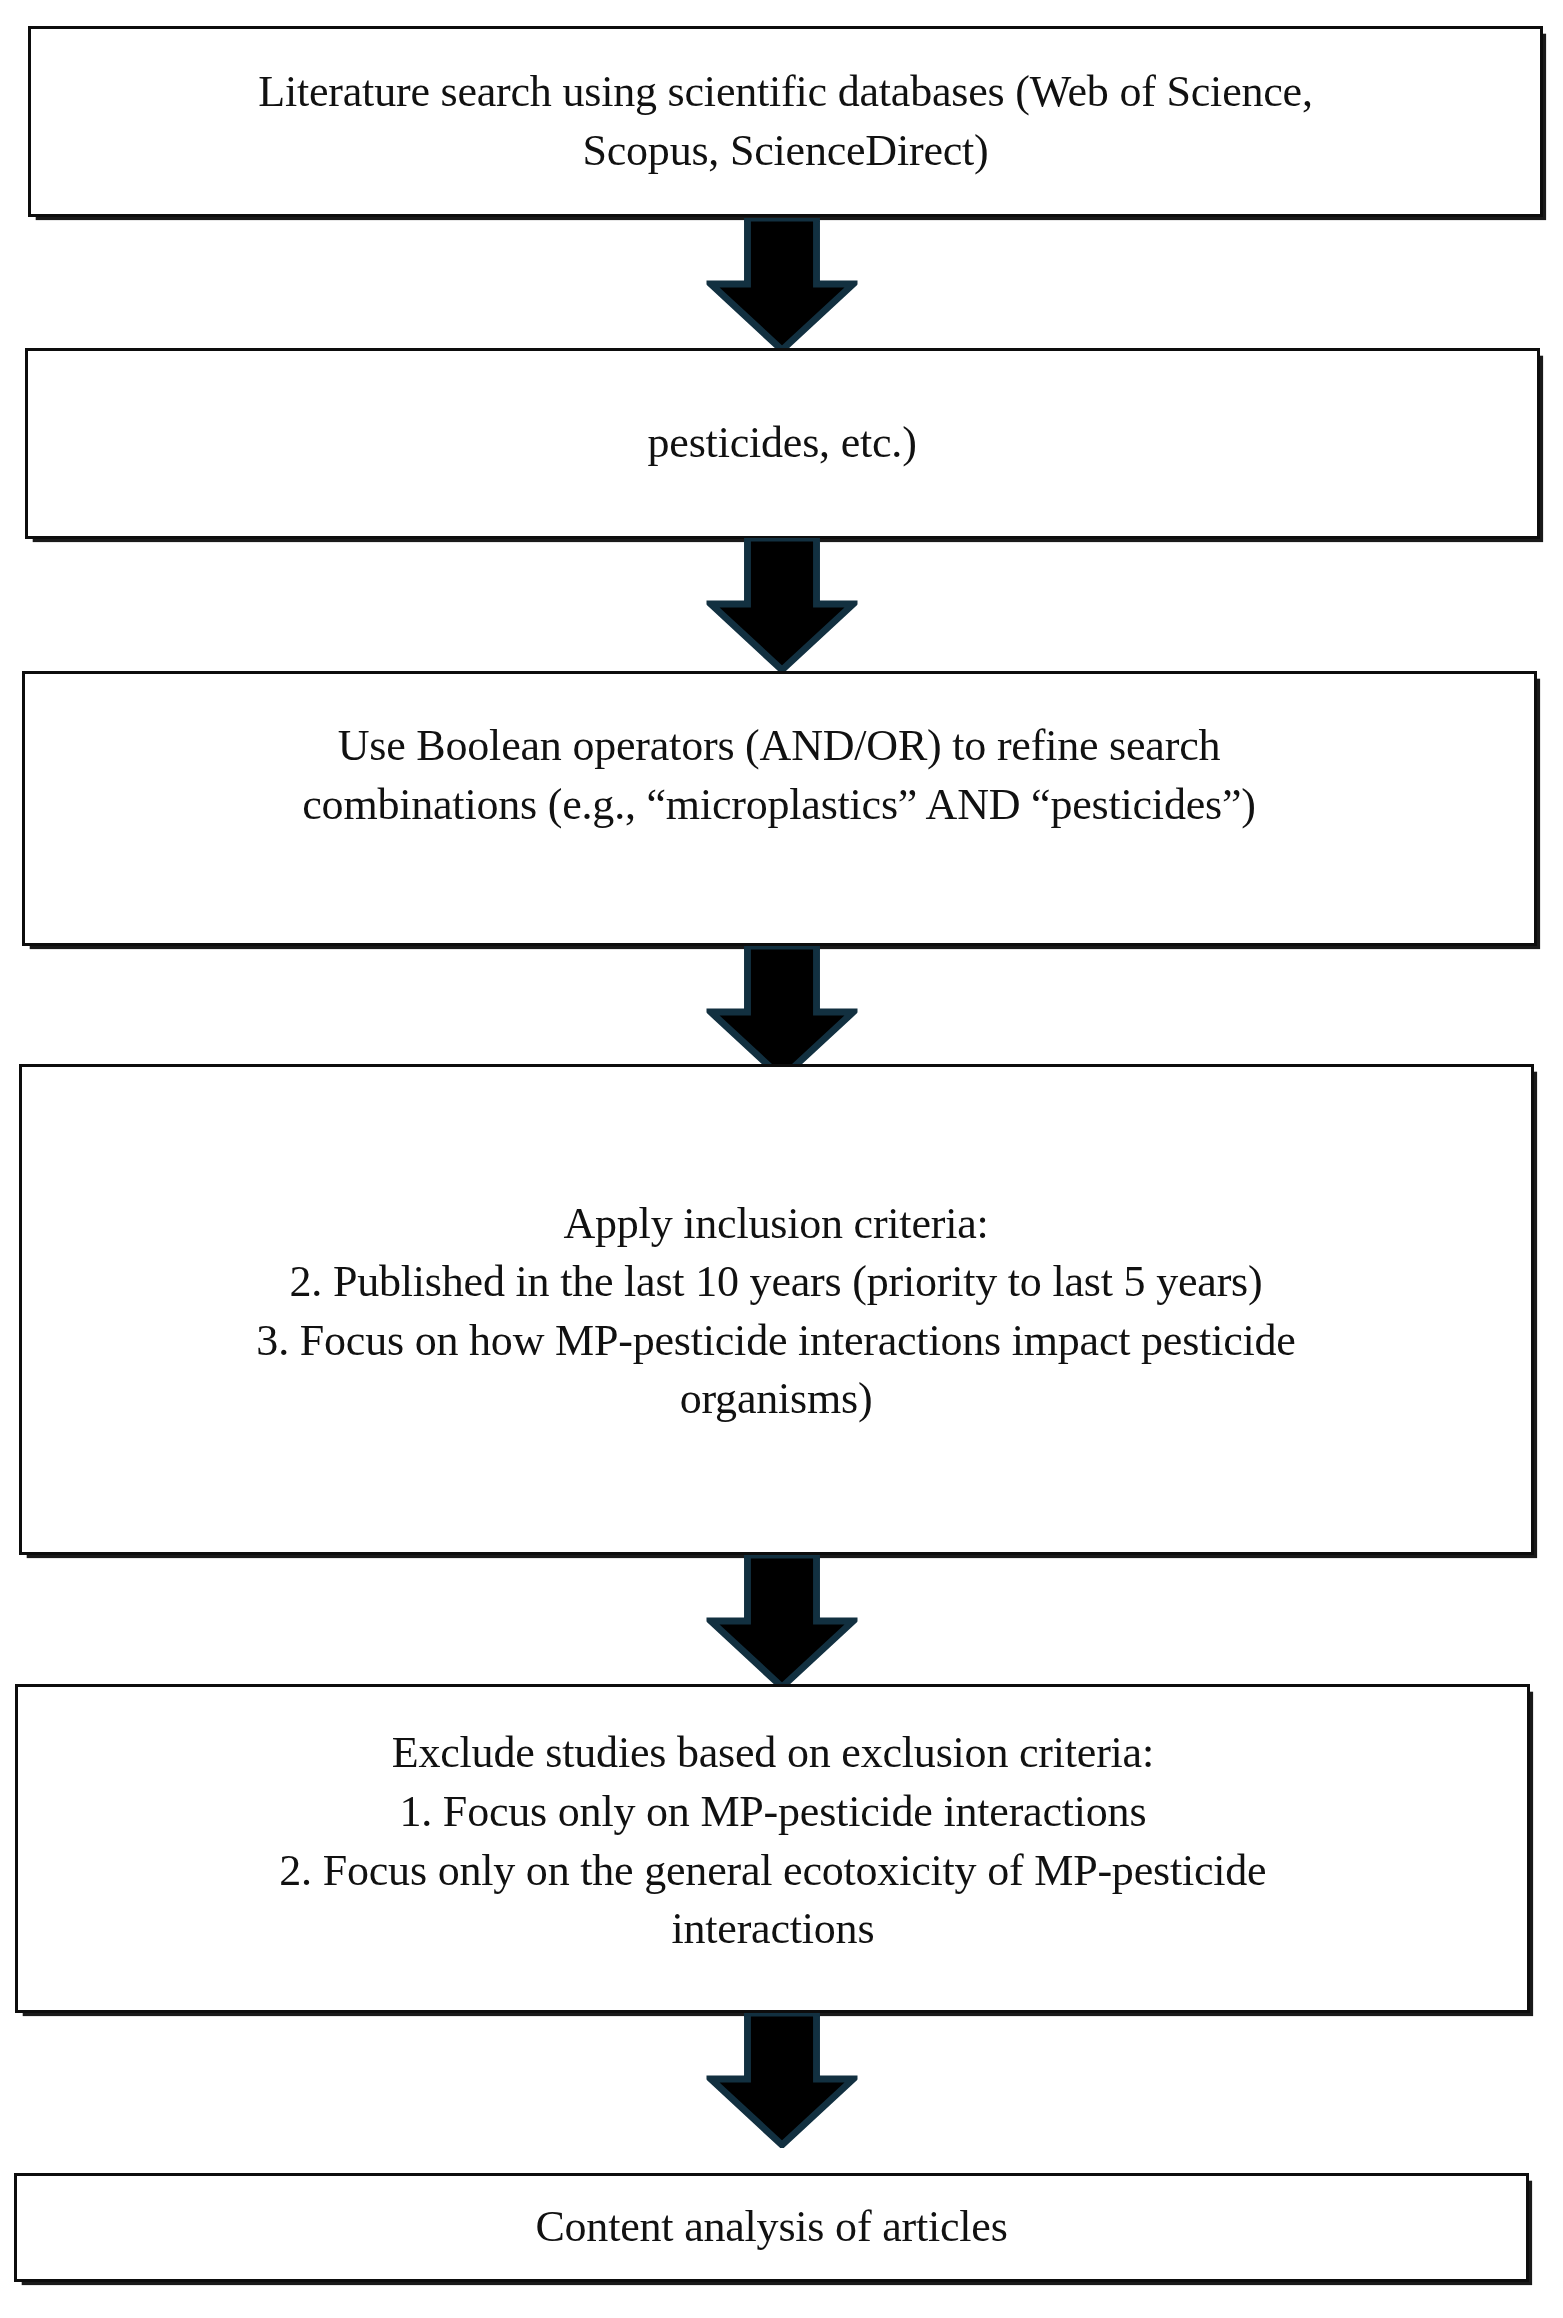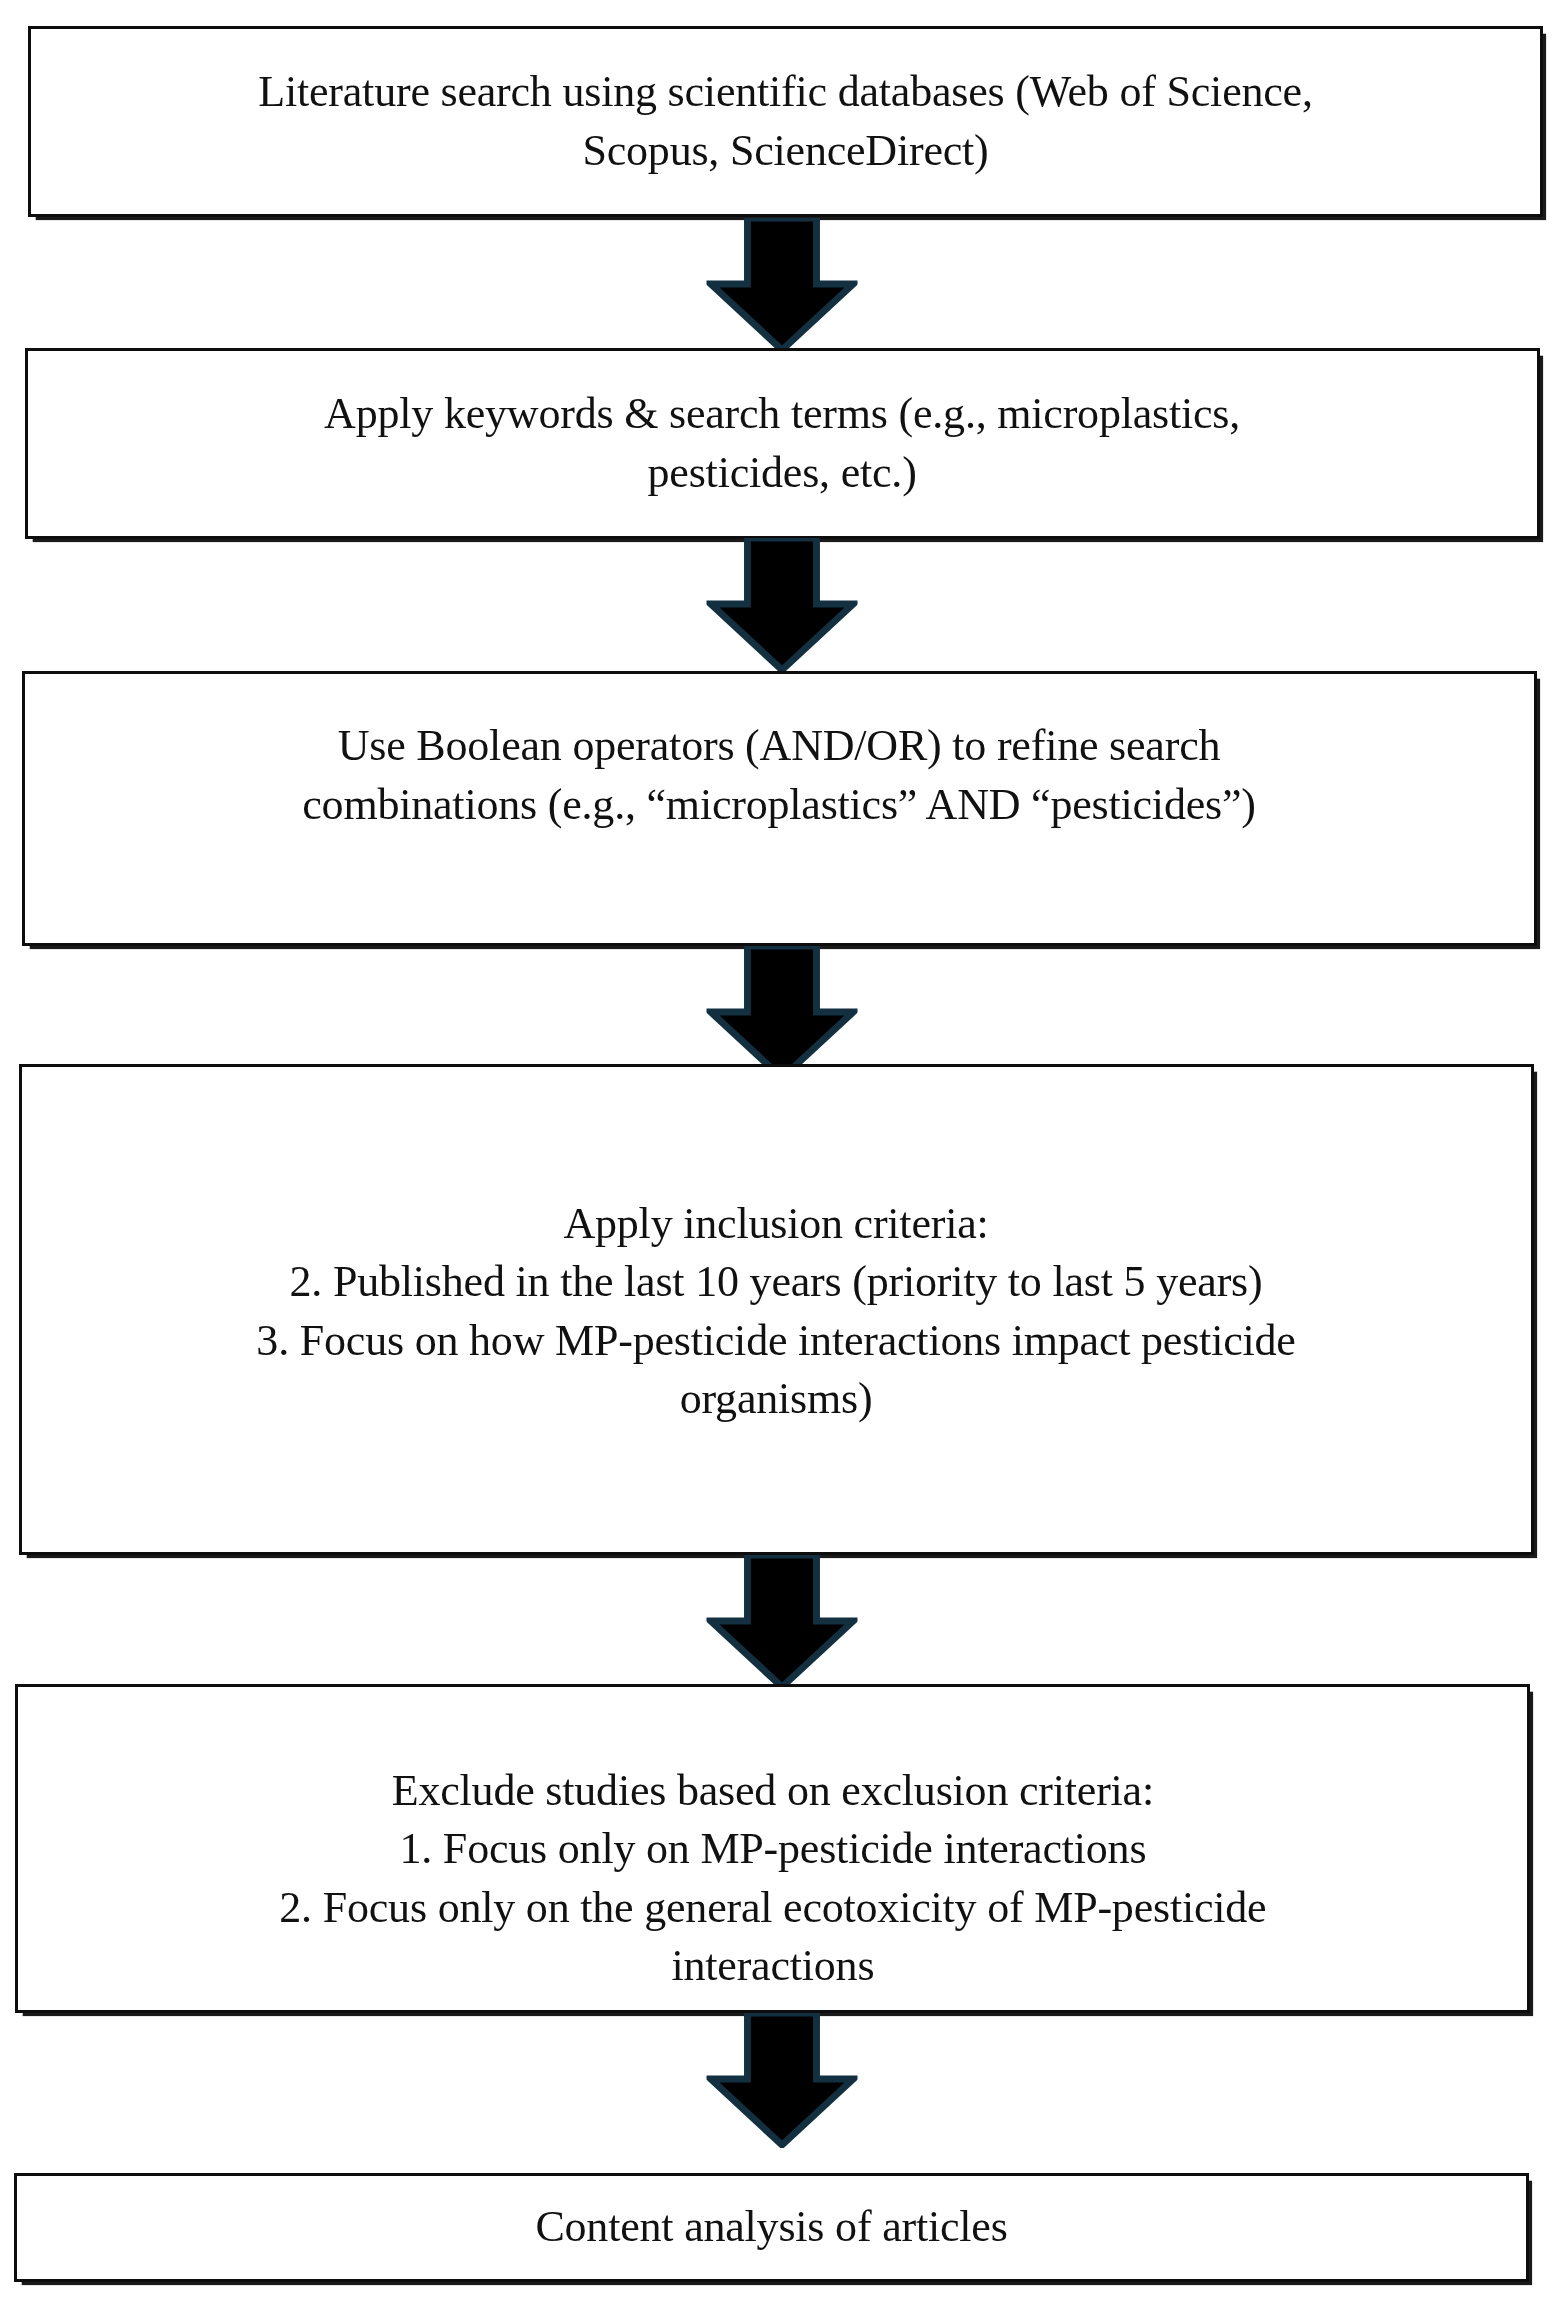--- a/index.html
+++ b/index.html
@@ -44,21 +44,21 @@
     letter-spacing: -0.2px;
     white-space: nowrap;
     text-rendering: optimizeLegibility;
   }
 
   
   #node-1 { left: 28px;  top: 26px;   width: 1515px; height: 191px; }
   #node-2 { left: 24.6px;  top: 348px;  width: 1515px; height: 191px; }
   #node-3 { left: 21.5px;  top: 671px;  width: 1515px; height: 275px; }
   #node-4 { left: 18.5px;  top: 1064px; width: 1515px; height: 491px; }
-  #node-5 { left: 15.4px;  top: 1684px; width: 1515px; height: 329px; justify-content: flex-end; }
+  #node-5 { left: 15.4px;  top: 1684px; width: 1515px; height: 329px; }
   #node-6 { left: 14px;  top: 2173px; width: 1515px; height: 109px; }
 
   #node-3 .body { padding-bottom: 65px; text-align: center; }
   #node-4 .body { padding-top: 4.6px; }
   #node-5 .body { padding-bottom: 14px; }
 
   .body { width: 100%; }
 
   
   .arrow {
@@ -87,21 +87,20 @@
   </div>
 
   <div class="arrow" id="arrow-1">
     <svg width="151" height="135" viewBox="0 0 196 176" xmlns="http://www.w3.org/2000/svg">
       <polygon points="53,0 143,0 143,86 191,86 98,172 5,86 53,86" fill="#000000" stroke="#123040" stroke-width="9" stroke-linejoin="miter"></polygon>
     </svg>
   </div>
 
   <div class="node" id="node-2">
     <div class="body">
-      <span class="line">Apply keywords &amp; search terms (e.g., microplastics,</span>
       <span class="line">pesticides, etc.)</span>
     </div>
   </div>
 
   <div class="arrow" id="arrow-2">
     <svg width="151" height="135" viewBox="0 0 196 176" xmlns="http://www.w3.org/2000/svg">
       <polygon points="53,0 143,0 143,86 191,86 98,172 5,86 53,86" fill="#000000" stroke="#123040" stroke-width="9" stroke-linejoin="miter"></polygon>
     </svg>
   </div>
 

